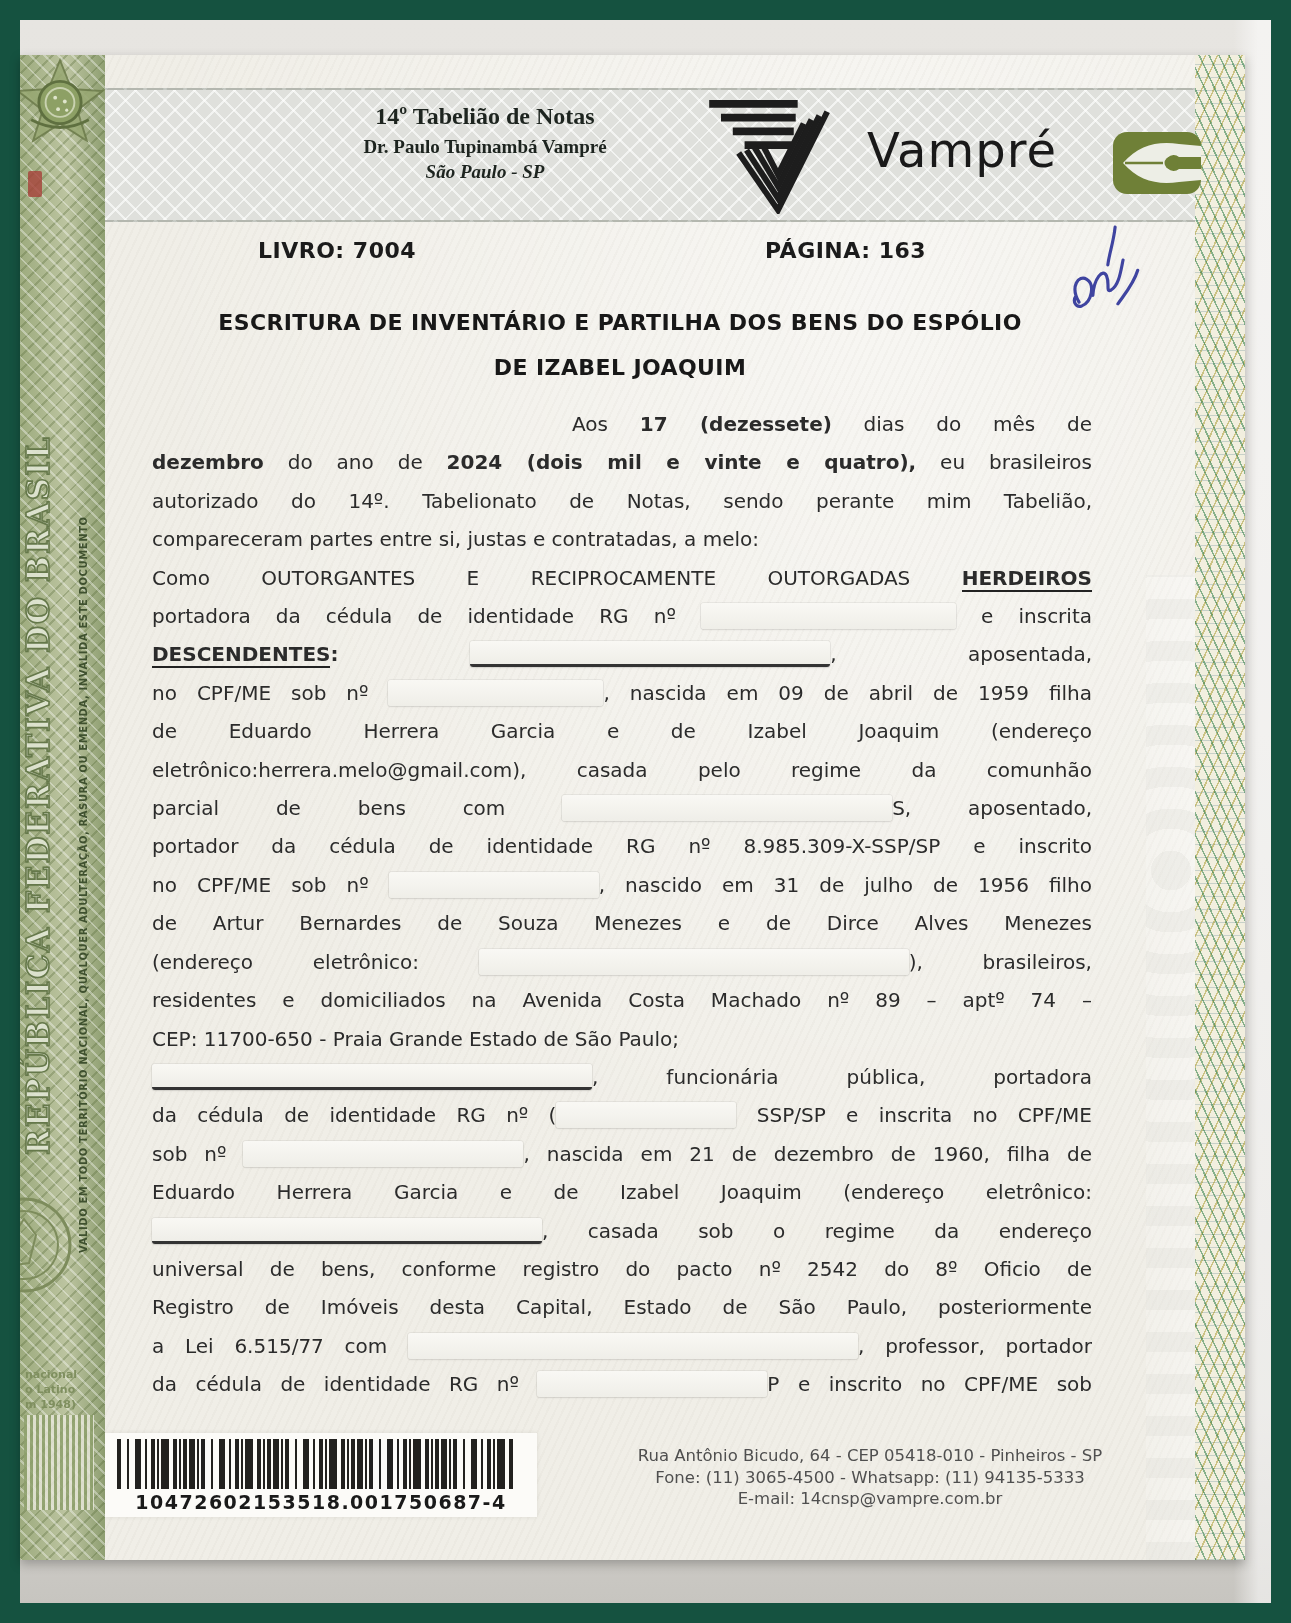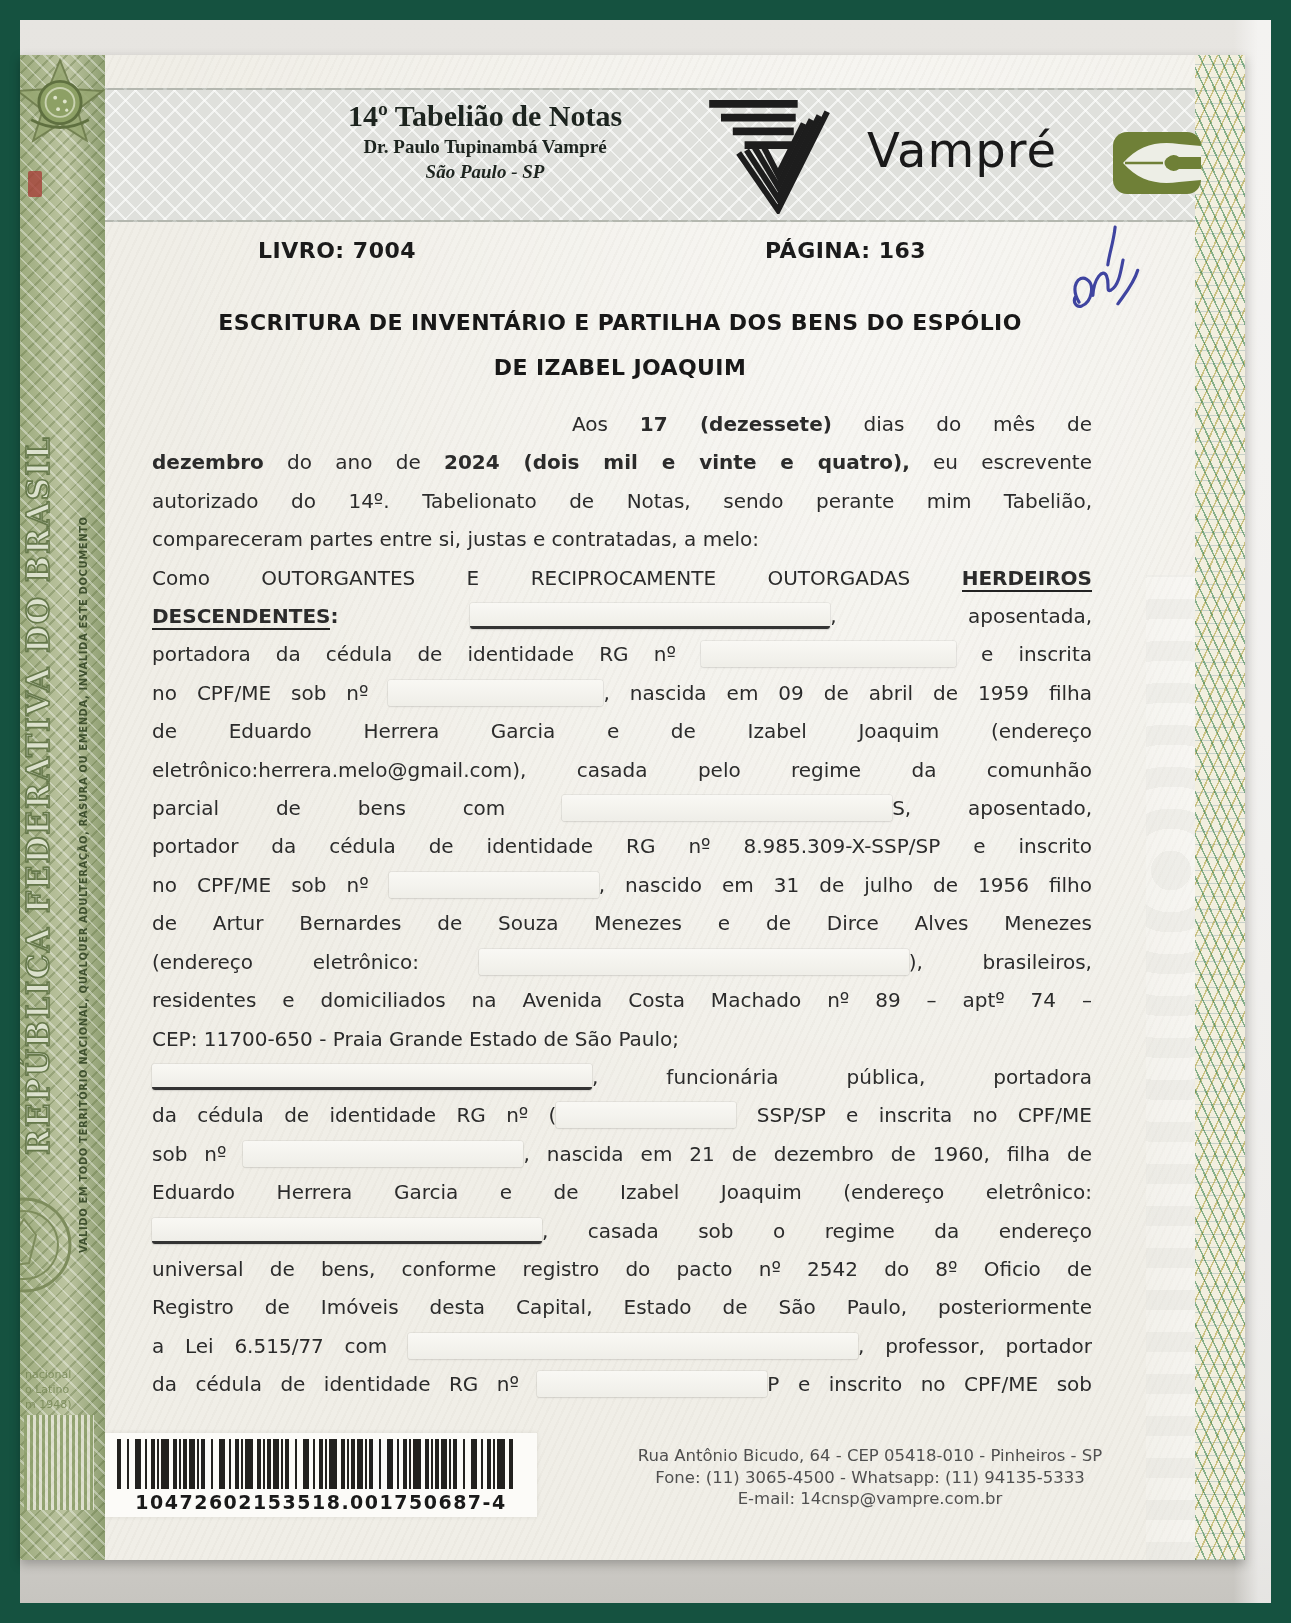--- a/index.html
+++ b/index.html
@@ -41,21 +41,21 @@
     text-shadow:0 0 2px rgba(90,110,60,.5);
     white-space:nowrap;text-align:center;
   }
   .vtext-small{
     position:absolute;left:58px;top:255px;height:1150px;width:24px;
     writing-mode:vertical-rl;transform:rotate(180deg);
     font-size:10px;letter-spacing:0.6px;font-weight:bold;color:#3f512f;
     white-space:nowrap;text-align:center;
   }
   .red-mark{position:absolute;left:8px;top:116px;width:14px;height:26px;background:#a6413a;opacity:.8;border-radius:2px;}
-  .seal-caption{position:absolute;left:5px;top:1312px;width:110px;font-size:11px;font-weight:normal;color:#7f8f5f;line-height:15px;}
+  .seal-caption{position:absolute;left:5px;top:1312px;width:110px;font-size:11px;font-weight:bold;color:#7f8f5f;line-height:15px;}
   .greenstripes{position:absolute;left:4px;top:1360px;width:70px;height:95px;opacity:.85;
     background:repeating-linear-gradient(90deg,#8ea06c 0 3px,#e6e6d8 3px 6px);}
   
   .rightstrip{
     position:absolute;left:1175px;top:0;width:50px;height:1505px;
     background-color:#f2efdf;
     background-image:
       repeating-linear-gradient(65deg, rgba(46,125,70,.55) 0 1.5px, transparent 1.5px 9px),
       repeating-linear-gradient(-65deg, rgba(165,150,40,.5) 0 1.5px, transparent 1.5px 11px),
       repeating-linear-gradient(0deg, rgba(46,100,120,.22) 0 1px, transparent 1px 13px);
@@ -71,21 +71,21 @@
     position:absolute;left:85px;top:33px;width:1090px;height:134px;
     background-color:#dfe0dc;
     background-image:
       repeating-linear-gradient(45deg, rgba(255,255,255,.6) 0 2px, transparent 2px 14px),
       repeating-linear-gradient(-45deg, rgba(255,255,255,.6) 0 2px, transparent 2px 14px);
     border-top:2px solid rgba(70,80,60,.28);
     border-bottom:2px solid rgba(70,80,60,.28);
   }
   .office-block{position:absolute;left:150px;top:8px;width:460px;text-align:center;color:#1d241f;
     font-family:"Liberation Serif",serif;font-weight:bold;}
-  .office-line1{font-size:30px;line-height:36px;}
+  .office-line1{font-size:24px;line-height:36px;}
   .office-line2{font-size:19px;line-height:25px;}
   .office-line3{font-size:19px;line-height:25px;font-style:italic;}
   .v-logo{position:absolute;left:598px;top:6px;width:152px;height:118px;}
   .brand{position:absolute;left:762px;top:32px;font-size:48px;color:#191919;letter-spacing:1px;}
   .nib-icon{position:absolute;left:1008px;top:42px;width:88px;height:62px;}
   
   .meta-livro{position:absolute;left:238px;top:183px;font-size:22px;font-weight:bold;color:#1b1b1b;letter-spacing:.5px;}
   .meta-pagina{position:absolute;left:745px;top:183px;font-size:22px;font-weight:bold;color:#1b1b1b;letter-spacing:.5px;}
   .signature{position:absolute;left:1038px;top:167px;width:95px;height:108px;transform:rotate(-10deg);z-index:6;}
   .doc-title{position:absolute;left:110px;top:245px;width:980px;text-align:center;
@@ -183,26 +183,26 @@
         <path d="M62 6 C58 20 52 30 49 40 M16 70 C10 54 20 44 27 50 C34 56 28 72 18 74 C12 75 10 68 14 64 M30 66 C34 50 44 42 46 50 C48 58 42 66 48 64 C56 61 60 48 64 38 M52 78 C60 70 70 62 76 50" stroke="#3f44a0" stroke-width="3" fill="none" stroke-linecap="round"></path>
       </svg>
 
       <div class="doc-title">
         <div>ESCRITURA DE INVENTÁRIO E PARTILHA DOS BENS DO ESPÓLIO</div>
         <div>DE IZABEL JOAQUIM</div>
       </div>
 
       <div class="body-text">
           <div class="bline" style="text-indent: 420px;"><span>Aos </span><span class="b">17 (dezessete)</span><span> dias do mês de</span></div>
-          <div class="bline"><span class="b">dezembro</span><span> do ano de </span><span class="b">2024 (dois mil e vinte e quatro),</span><span> eu escrevente</span></div>
+          <div class="bline"><span class="b">dezembro</span><span> do ano de </span><span class="b">2024 (dois mil e vinte e quatro),</span><span> eu brasileiros</span></div>
           <div class="bline"><span>autorizado do 14º. Tabelionato de Notas, sendo perante mim Tabelião,</span></div>
           <div class="bline bl-left"><span>compareceram partes entre si, justas e contratadas, a melo:</span></div>
           <div class="bline"><span>Como OUTORGANTES E RECIPROCAMENTE OUTORGADAS </span><span class="b u">HERDEIROS</span></div>
+          <div class="bline"><span>portadora da cédula de identidade RG nº </span><span class="redact" style="width: 255px;"></span><span> e inscrita</span></div>
           <div class="bline"><span class="b u">DESCENDENTES</span><span class="b">: </span><span class="redact redact-u" style="width: 360px;"></span><span>, aposentada,</span></div>
-          <div class="bline"><span>portadora da cédula de identidade RG nº </span><span class="redact" style="width: 255px;"></span><span> e inscrita</span></div>
           <div class="bline"><span>no CPF/ME sob nº </span><span class="redact" style="width: 215px;"></span><span>, nascida em 09 de abril de 1959 filha</span></div>
           <div class="bline"><span>de Eduardo Herrera Garcia e de Izabel Joaquim (endereço</span></div>
           <div class="bline"><span>eletrônico:herrera.melo@gmail.com), casada pelo regime da comunhão</span></div>
           <div class="bline"><span>parcial de bens com </span><span class="redact" style="width: 330px;"></span><span>S, aposentado,</span></div>
           <div class="bline"><span>portador da cédula de identidade RG nº 8.985.309-X-SSP/SP e inscrito</span></div>
           <div class="bline"><span>no CPF/ME sob nº </span><span class="redact" style="width: 210px;"></span><span>, nascido em 31 de julho de 1956 filho</span></div>
           <div class="bline"><span>de Artur Bernardes de Souza Menezes e de Dirce Alves Menezes</span></div>
           <div class="bline"><span>(endereço eletrônico: </span><span class="redact" style="width: 430px;"></span><span>), brasileiros,</span></div>
           <div class="bline"><span>residentes e domiciliados na Avenida Costa Machado nº 89 – aptº 74 –</span></div>
           <div class="bline bl-left"><span>CEP: 11700-650 - Praia Grande Estado de São Paulo;</span></div>

